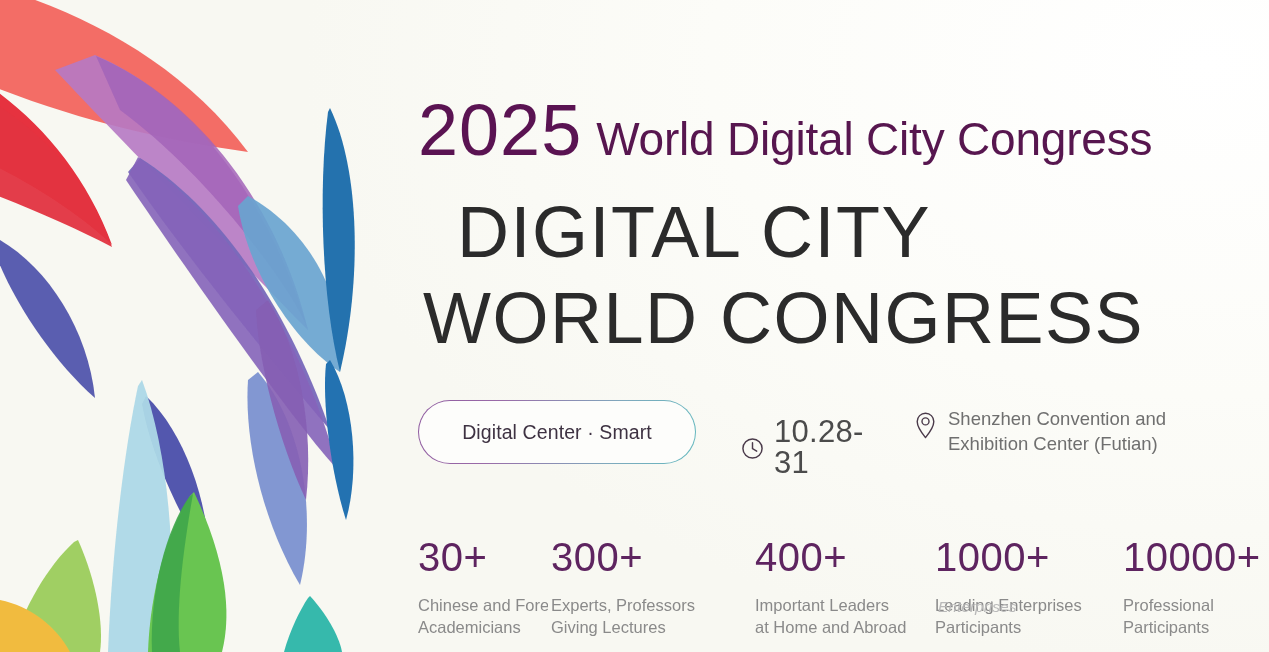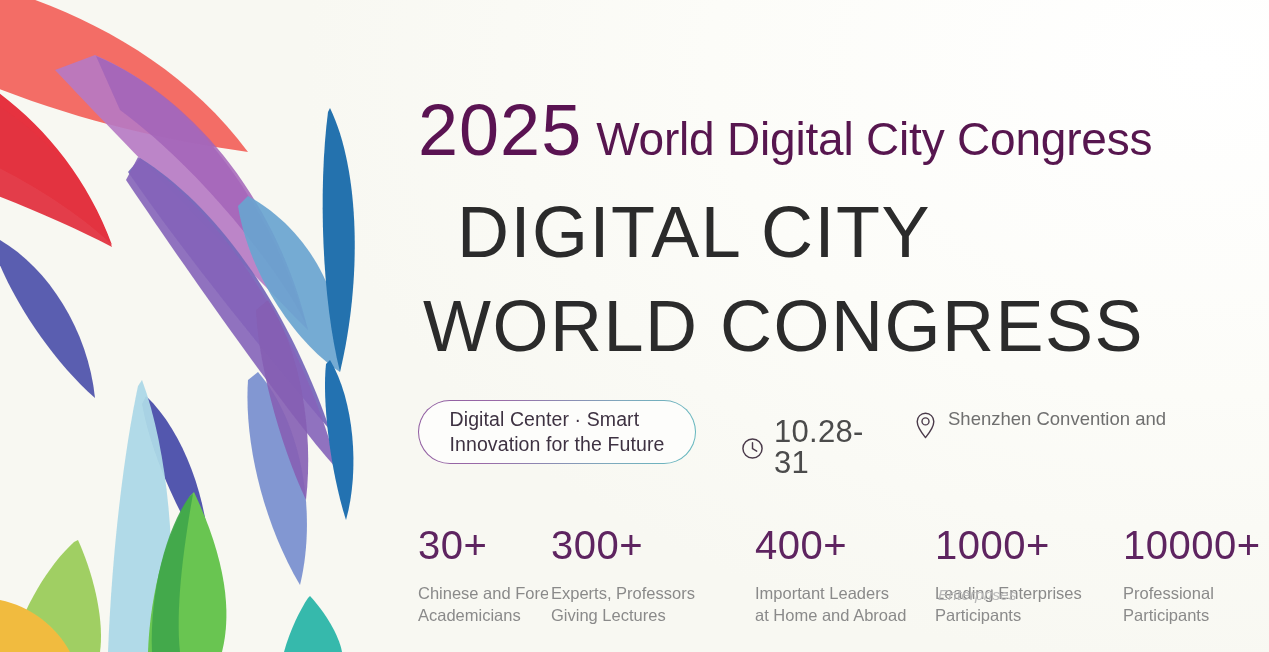--- a/index.html
+++ b/index.html
@@ -49,21 +49,21 @@
   .title-line{
     position:absolute;left:5px;
     font-size:72px;
     font-weight:400;
     letter-spacing:1.5px;
     color:#2b2b2b;
     line-height:1;
     white-space:nowrap;
   }
   .title-line.l1{top:196px;margin-left:34px;}
-  .title-line.l2{top:282px;margin-top:8px;}
+  .title-line.l2{top:282px;}
 
   
   .info-row{
     position:absolute;left:0px;top:400px;height:72px;
   }
   .pill{
     position:absolute;left:0;top:0;
     width:278px;height:64px;
     border-radius:34px;
     padding:0;
@@ -100,20 +100,21 @@
   .stats{
     position:absolute;left:0px;top:525px;width:851px;height:120px;
   }
   .stat{
     position:absolute;top:0;width:140px;
   }
   .stat .num{
     font-size:40px;font-weight:300;color:#5e2460;
     line-height:1;letter-spacing:0.5px;
     white-space:nowrap;
+    margin-top:12px;
   }
   .stat .lbl{
     margin-top:17px;
     font-size:16.5px;line-height:22px;color:#8a8a8a;font-weight:400;
     white-space:nowrap;
   }
   .stat .lbl .ghost{
     position:relative;
   }
   .stat .lbl .ghost::after{
@@ -190,39 +191,39 @@
     </div>
 
     <div class="title-line l1">DIGITAL CITY</div>
     <div class="title-line l2">WORLD CONGRESS</div>
 
     <div class="info-row">
 
       <div class="pill">
         <div class="pill-text">
           <div>Digital Center · Smart</div>
-          <div>Innovation for the Future</div>
         </div>
       </div>
 
       <div class="info-item info-date">
         <svg class="ico clock" width="25" height="25" viewBox="0 0 24 24" fill="none" stroke="#4a3a4a" stroke-width="1.4">
           <circle cx="12" cy="12" r="9.2"></circle>
           <path d="M12 6.4 L12 12.2 L16 14.6" stroke-linecap="round"></path>
         </svg>
         <span class="date-text">10.28-31</span>
       </div>
 
       <div class="info-item info-venue">
         <svg class="ico pin" width="25" height="30" viewBox="0 0 24 30" fill="none" stroke="#4a3a4a" stroke-width="1.4">
           <path d="M12 2.2 C16.6 2.2 20.3 5.9 20.3 10.5 C20.3 16.4 12 26.6 12 26.6 C12 26.6 3.7 16.4 3.7 10.5 C3.7 5.9 7.4 2.2 12 2.2 Z" stroke-linejoin="round"></path>
           <circle cx="12" cy="10.4" r="3.5"></circle>
         </svg>
         <span class="venue-text">
           <span>Shenzhen Convention and</span><br>
+          <span>Exhibition Center (Futian)</span>
         </span>
       </div>
 
     </div>
 
     <div class="stats">
 
       <div class="stat s0">
         <div class="num">30+</div>
         <div class="lbl">

